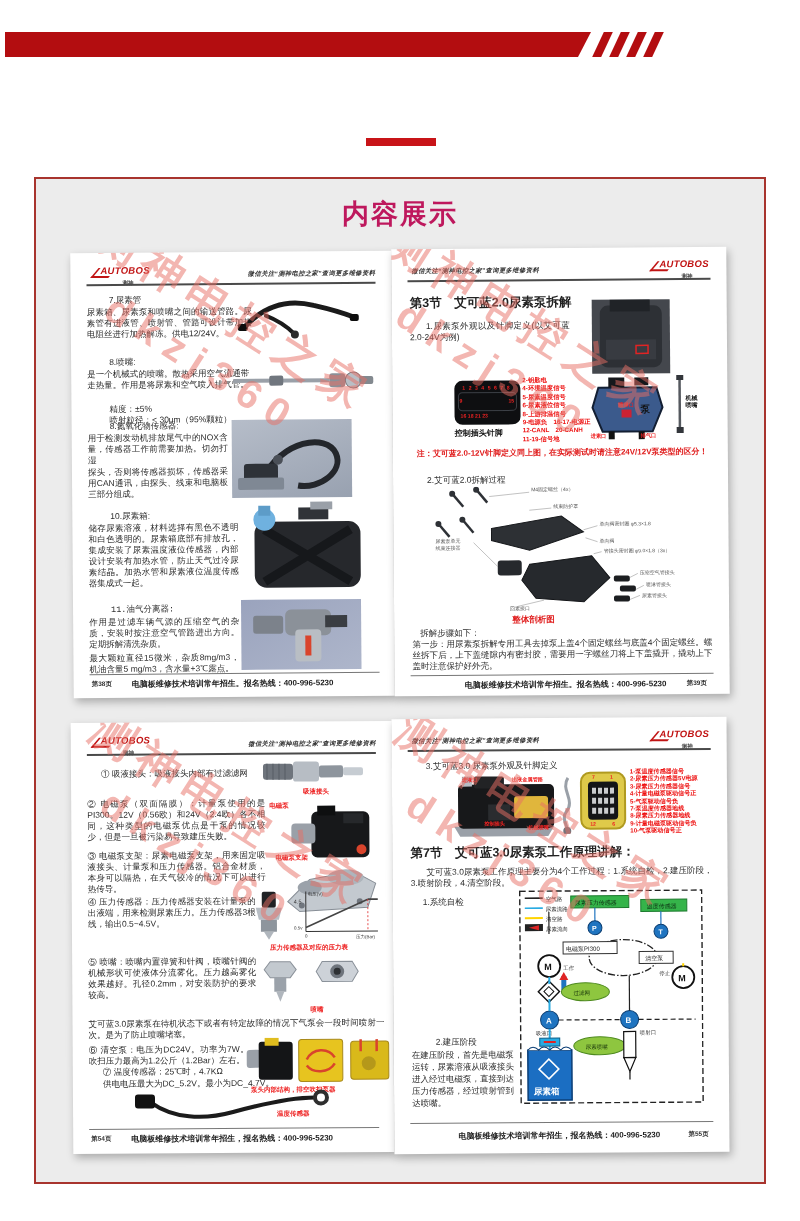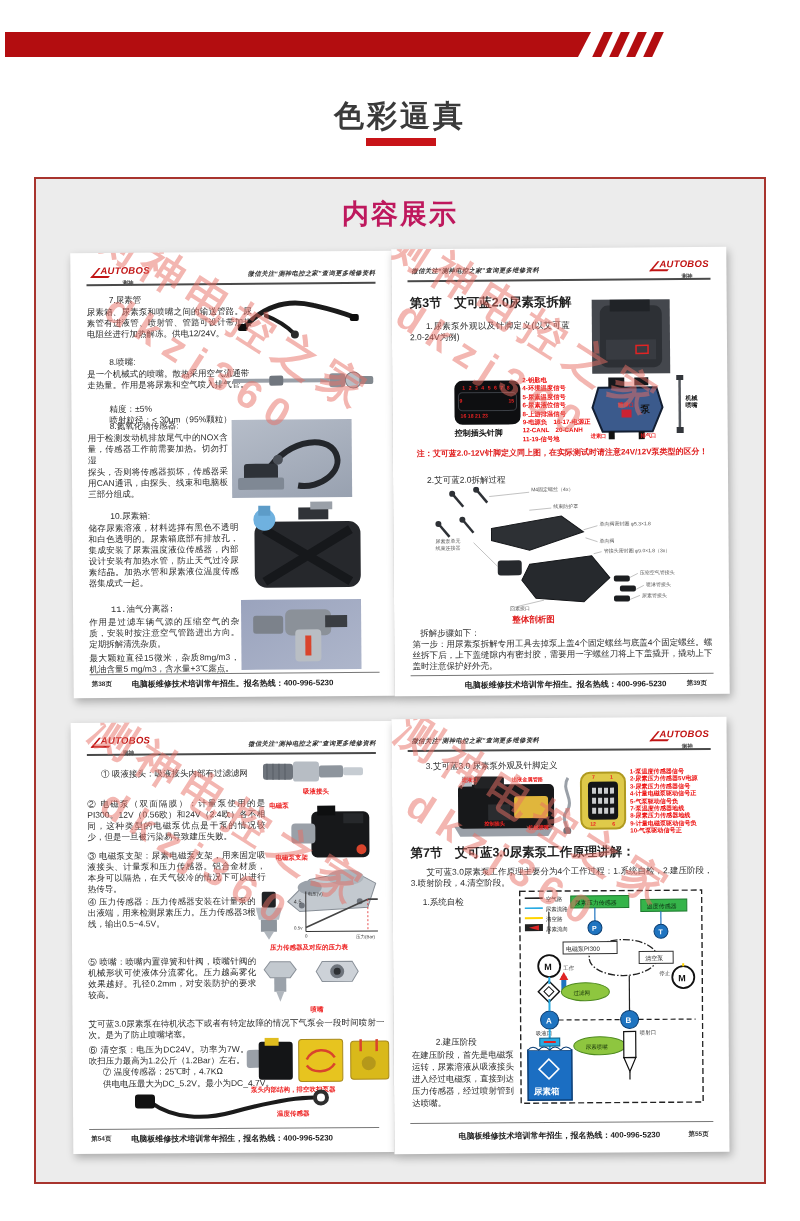--- a/index.html
+++ b/index.html
@@ -51,21 +51,20 @@
 <body>
 
 <div id="canvas">
 
   <div class="bar"></div>
   <div class="stripe" style="left:598px;"></div>
   <div class="stripe" style="left:615px;"></div>
   <div class="stripe" style="left:632px;"></div>
   <div class="stripe" style="left:649px;"></div>
 
-  <div class="hero-title">色彩逼真</div>
   <div class="hero-underline"></div>
 
   <div class="panel">
     <div class="panel-title">内容展示</div>
   </div>
 
   <div class="spread" style="left:72px;top:252px;width:321px;height:445px;transform:rotate(-0.45deg);">
   <div class="page" style="left:0;top:0;width:321px;height:445px;">
     <div class="wm" style="left:-10px;top:30px;">
       <div class="l1">测神电控之家</div>

